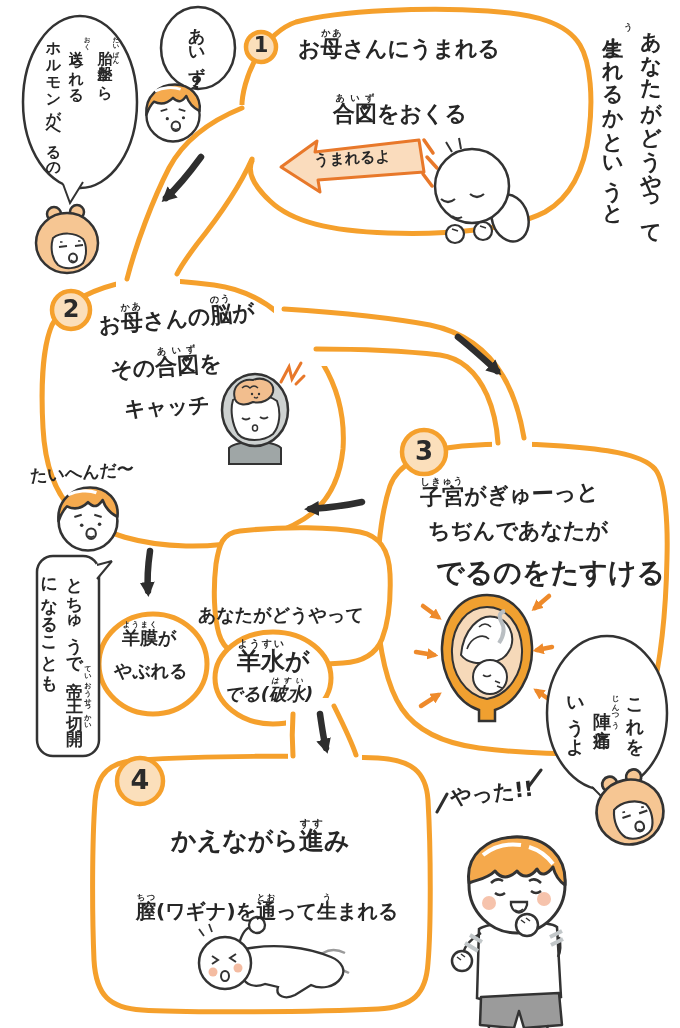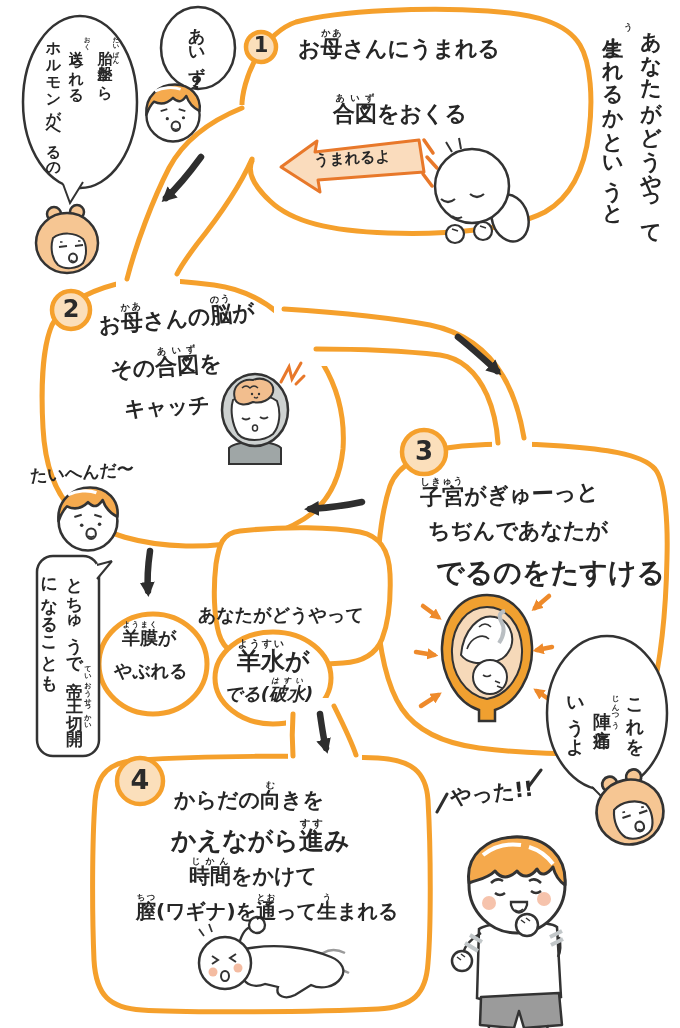--- a/index.html
+++ b/index.html
@@ -258,18 +258,16 @@
 </div>
 
 <div class="t v" style="left:564px;top:664px;width:86px;height:104px;font-size:18px;text-align:center;">
   <div>これを</div>
   <div><ruby>陣痛<rt>じんつう</rt></ruby>と</div>
   <div>いうよ</div>
 </div>
 
 <div class="t" style="left:450px;top:780px;font-size:21px;font-weight:bold;transform:rotate(-6deg);">やった!!</div>
 
-<div class="t" style="left:174px;top:780px;font-size:21px;">からだの<ruby>向<rt>む</rt></ruby>きを</div>
 <div class="t" style="left:171px;top:818px;font-size:25px;">かえながら<ruby>進<rt>すす</rt></ruby>み</div>
-<div class="t" style="left:189px;top:856px;font-size:21px;"><ruby>時間<rt>じかん</rt></ruby>をかけて</div>
 <div class="t" style="left:136px;top:893px;font-size:20px;"><ruby>膣<rt>ちつ</rt></ruby>(ワギナ)を<ruby>通<rt>とお</rt></ruby>って<ruby>生<rt>う</rt></ruby>まれる</div>
 
 </div>
 
 </body></html>

